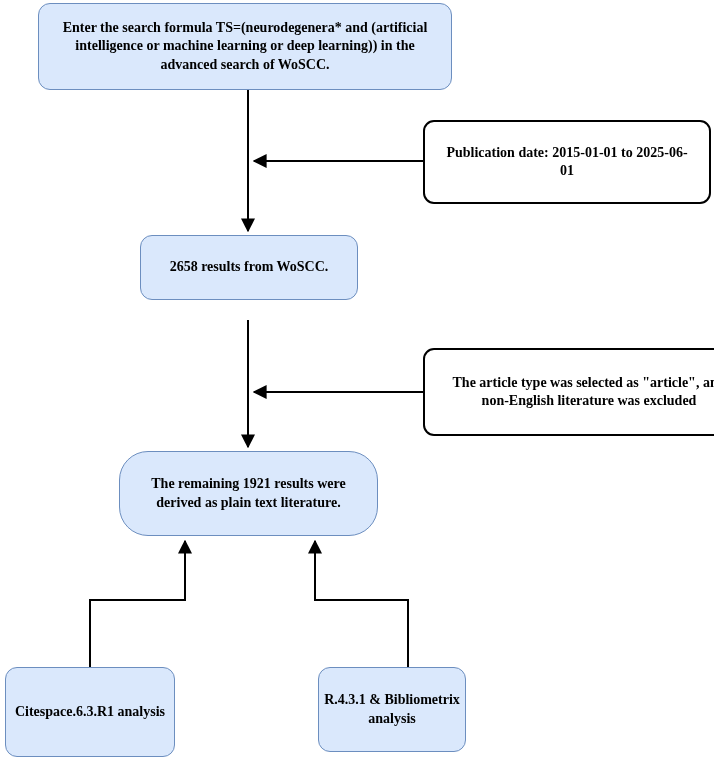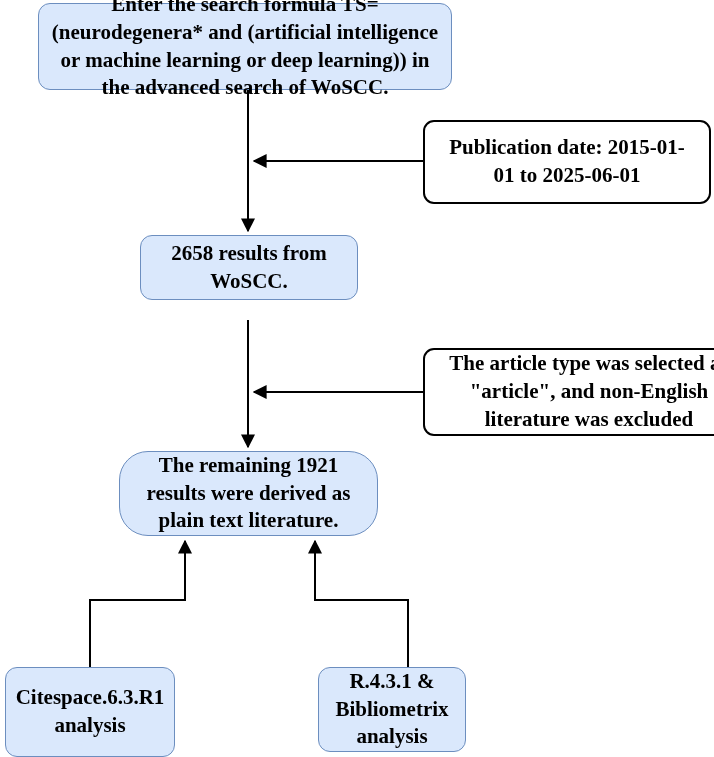--- a/index.html
+++ b/index.html
@@ -24,21 +24,21 @@
     pointer-events: none;
   }
   .node {
     position: absolute;
     box-sizing: border-box;
     display: flex;
     align-items: center;
     justify-content: center;
     text-align: center;
     font-weight: bold;
-    font-size: 21px;
+    font-size: 14px;
     line-height: 1.32;
     color: #000000;
   }
   .node-blue {
     background: #dae8fc;
     border: 1.5px solid #6c8ebf;
     border-radius: 12px;
   }
   .node-white {
     background: #ffffff;

